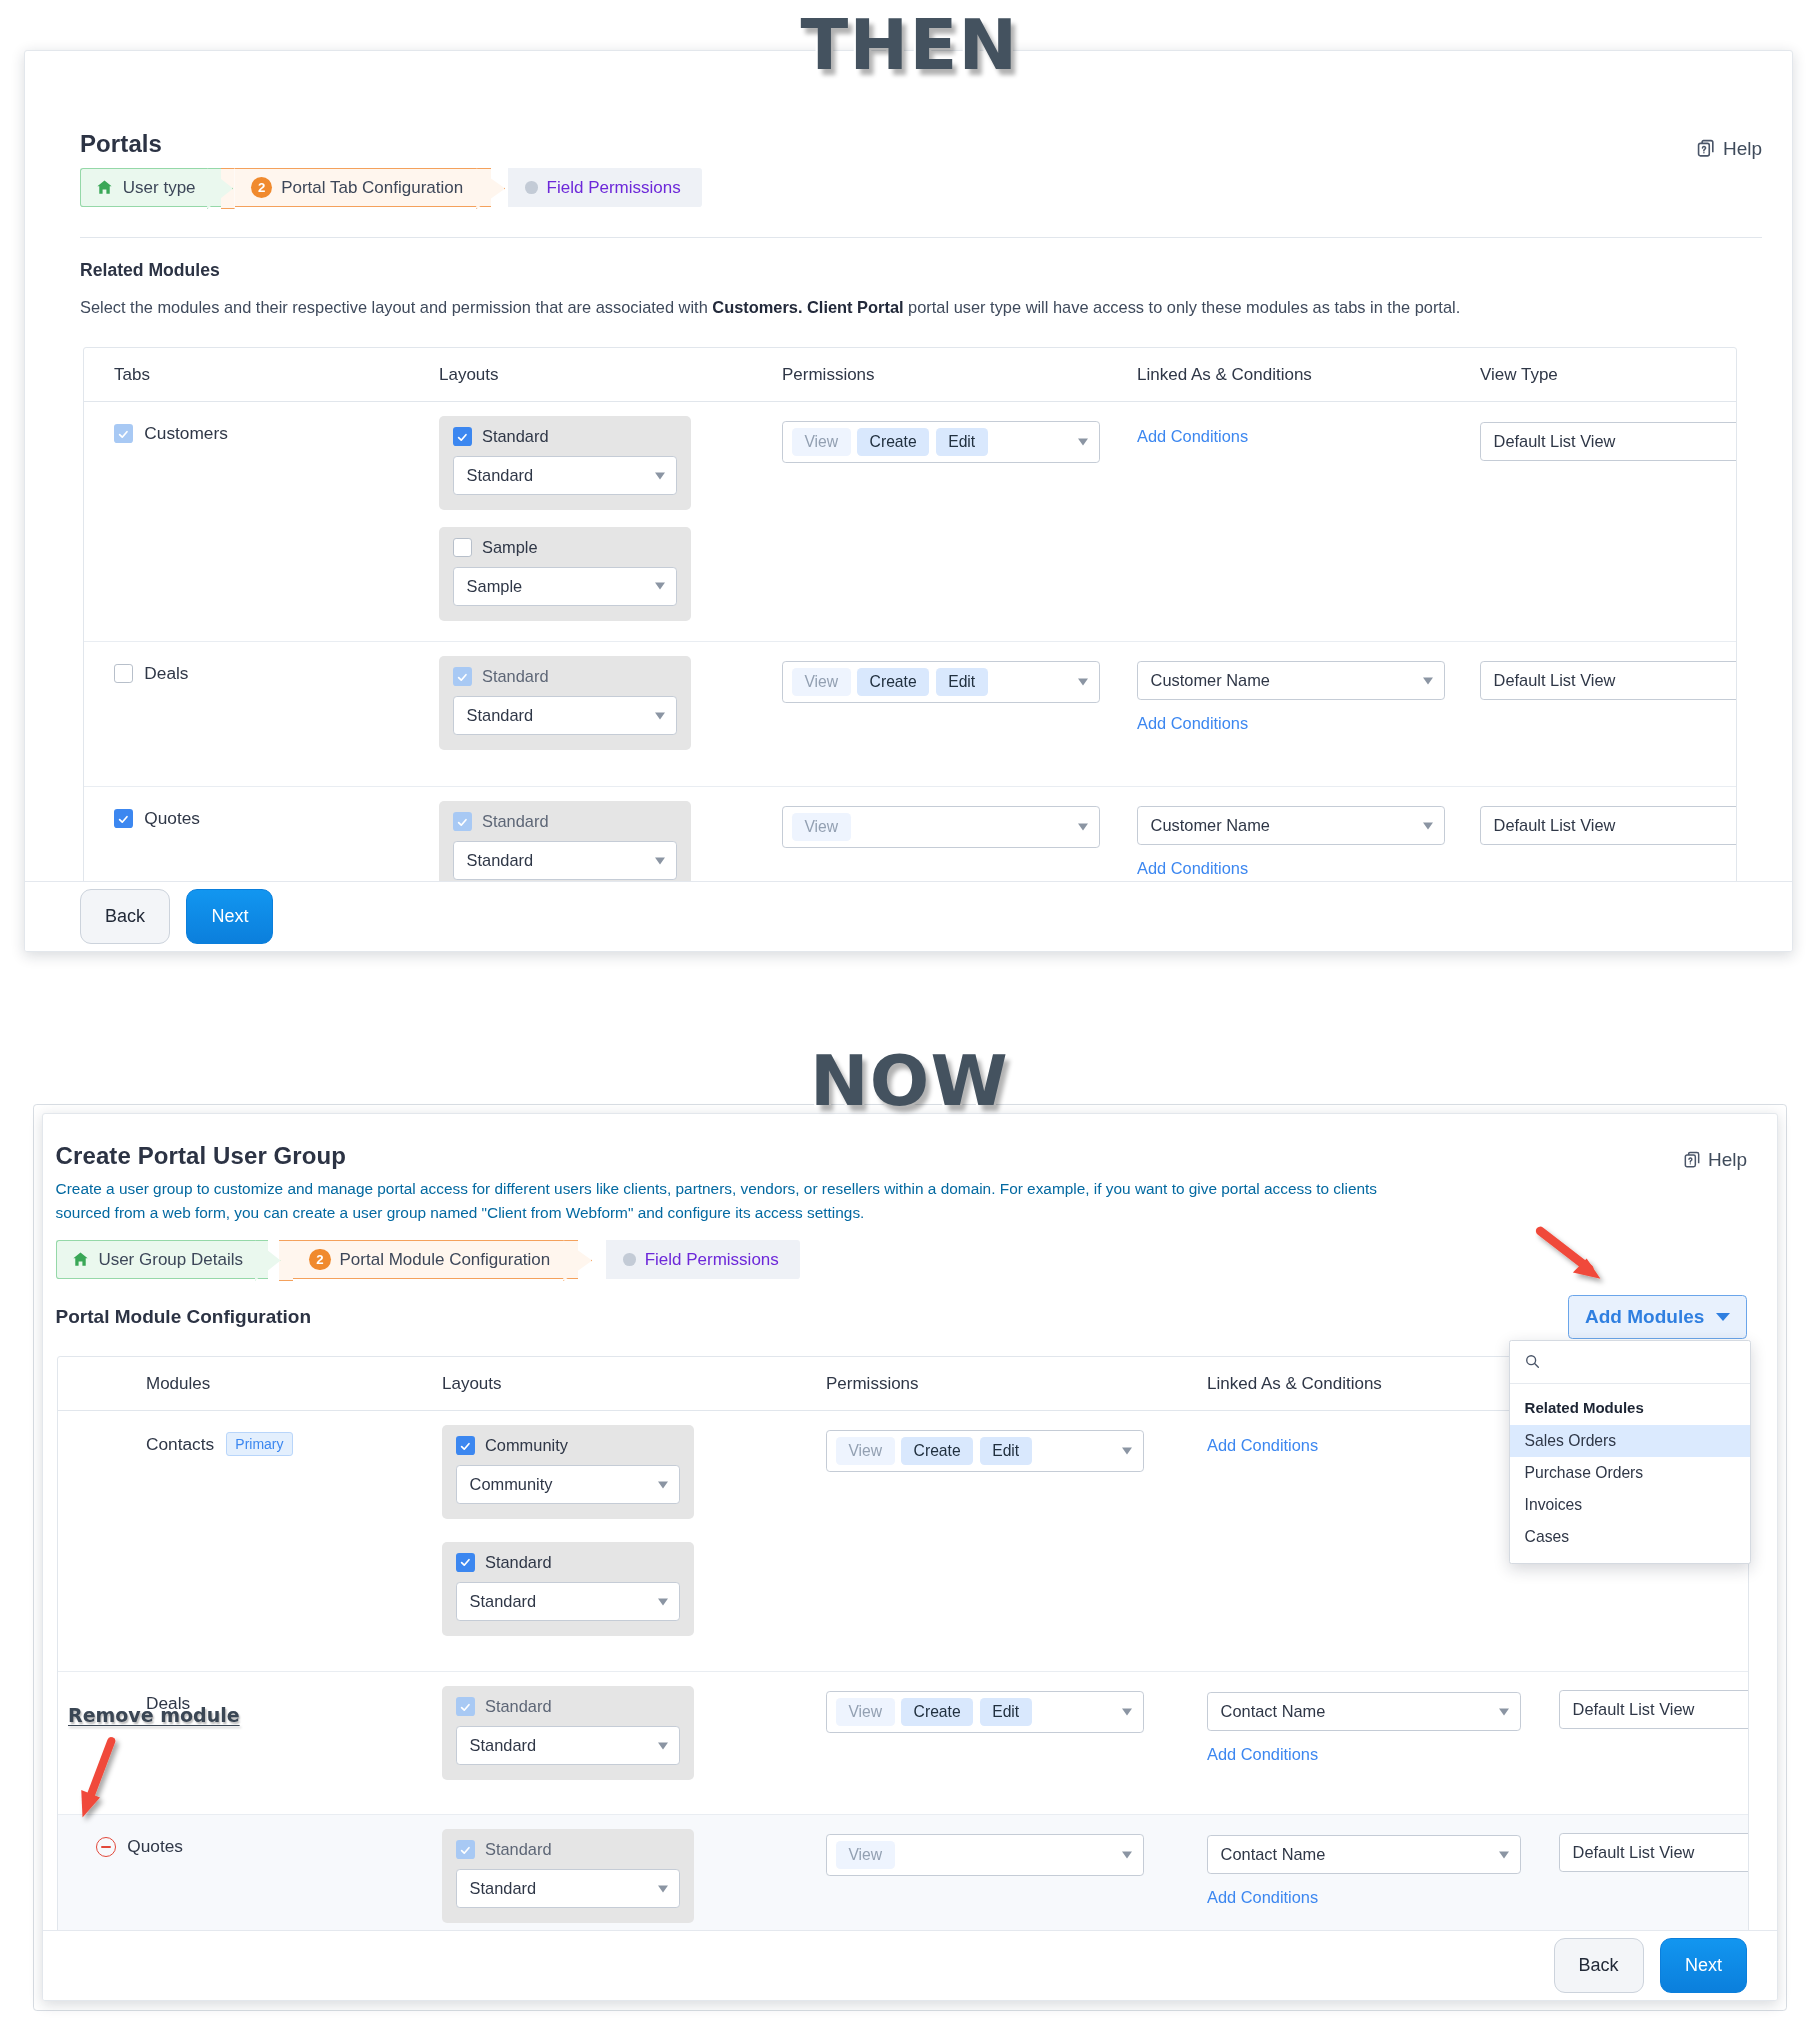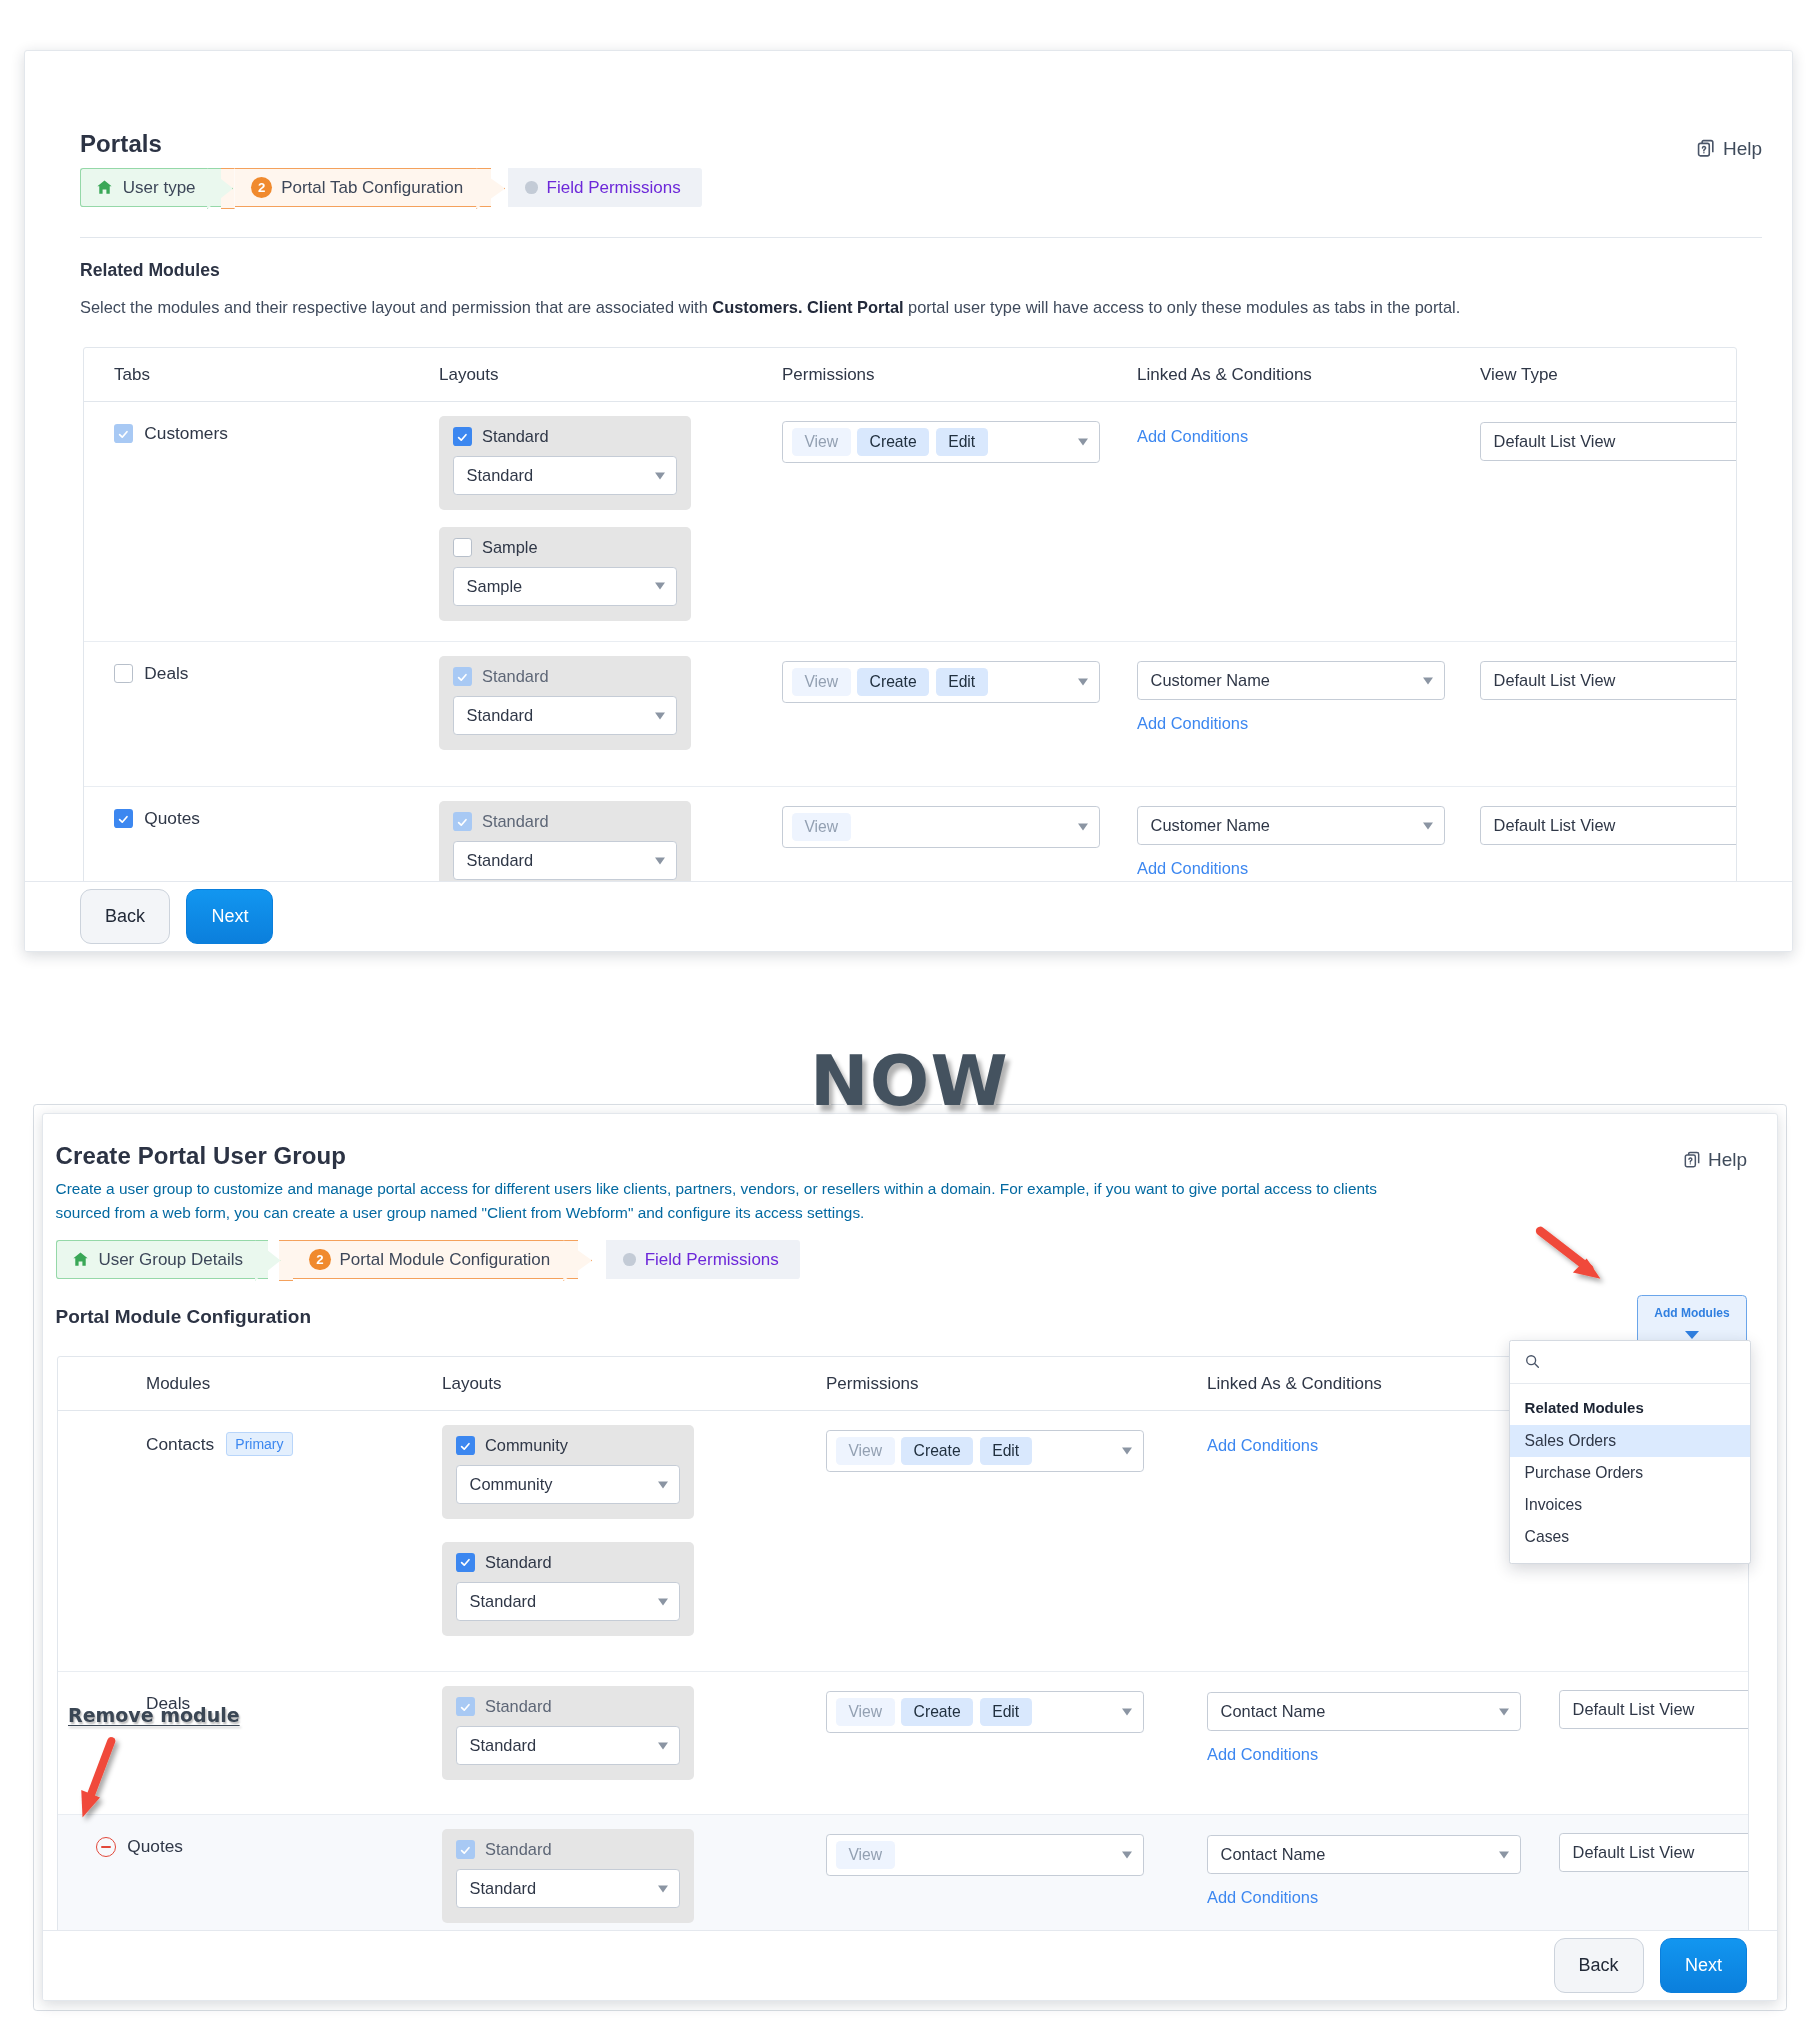--- a/index.html
+++ b/index.html
@@ -240,23 +240,22 @@
   .btn-back { background: #f3f5f8; border: 0.6px solid #ccd3dc; color: #222a38; }
   .btn-next {
     background: linear-gradient(180deg,#1296f0 0%,#0b7fdc 100%);
     border: 0.6px solid #0b7fdc; color: #fff;
   }
 
   
   .add-modules-btn {
     display: inline-flex; align-items: center; gap: 11.3px;
     background: #e8f1fd; border: 0.6px solid #6aa5ea; border-radius: 4.4px;
-    color: #2f7fe0; font-size: 12px; font-weight: 700;
+    color: #2f7fe0; font-size: 19px; font-weight: 700;
     padding: 10px 16.4px;
-    flex-direction: column;
   }
   .add-modules-btn .caret {
     width: 0; height: 0;
     border-left: 7px solid transparent; border-right: 7px solid transparent;
     border-top: 8.2px solid #2f7fe0;
   }
 
   .dropdown {
     position: absolute;
     width: 242px;
@@ -288,20 +287,21 @@
     text-shadow: 1.3px 1.9px 1.9px rgba(0,0,0,0.28);
     z-index: 35;
   }
   .arrow { position: absolute; z-index: 35; pointer-events: none; }
 </style>
 </head>
 <body>
 
 <div class="page">
 
+  <div class="caption" id="caption-then">THEN</div>
 
   <div class="card" id="card-then">
 
     <div class="help" style="right:30px; top:87px;">
       <span>
         <svg width="21.4" height="21.4" viewBox="0 0 24 24" fill="none" stroke="#4a5568" stroke-width="1.8">
           <rect x="4" y="6" width="12" height="14" rx="2"></rect>
           <path d="M8 6V4.5A1.5 1.5 0 0 1 9.5 3H18a2 2 0 0 1 2 2v11"></path>
           <path d="M8.4 11.2a1.7 1.7 0 1 1 2.4 1.55c-.5.25-.8.7-.8 1.25v.4" stroke-linecap="round"></path>
           <circle cx="10" cy="16.6" r=".85" fill="#4a5568" stroke="none"></circle>

